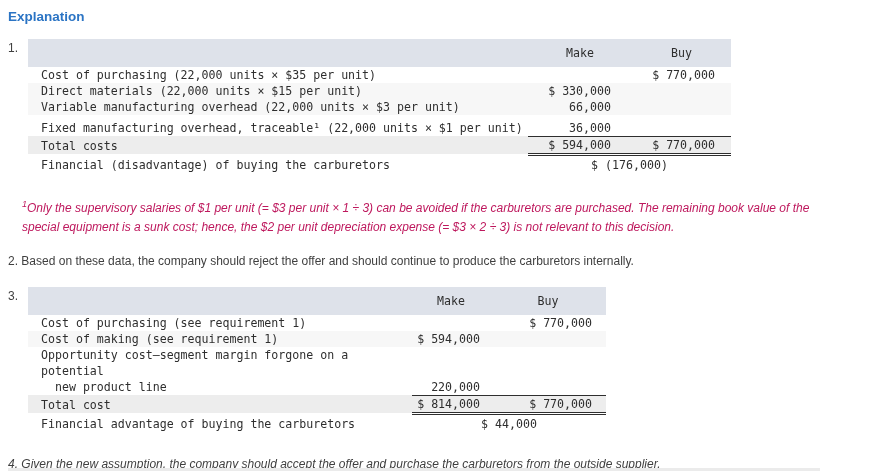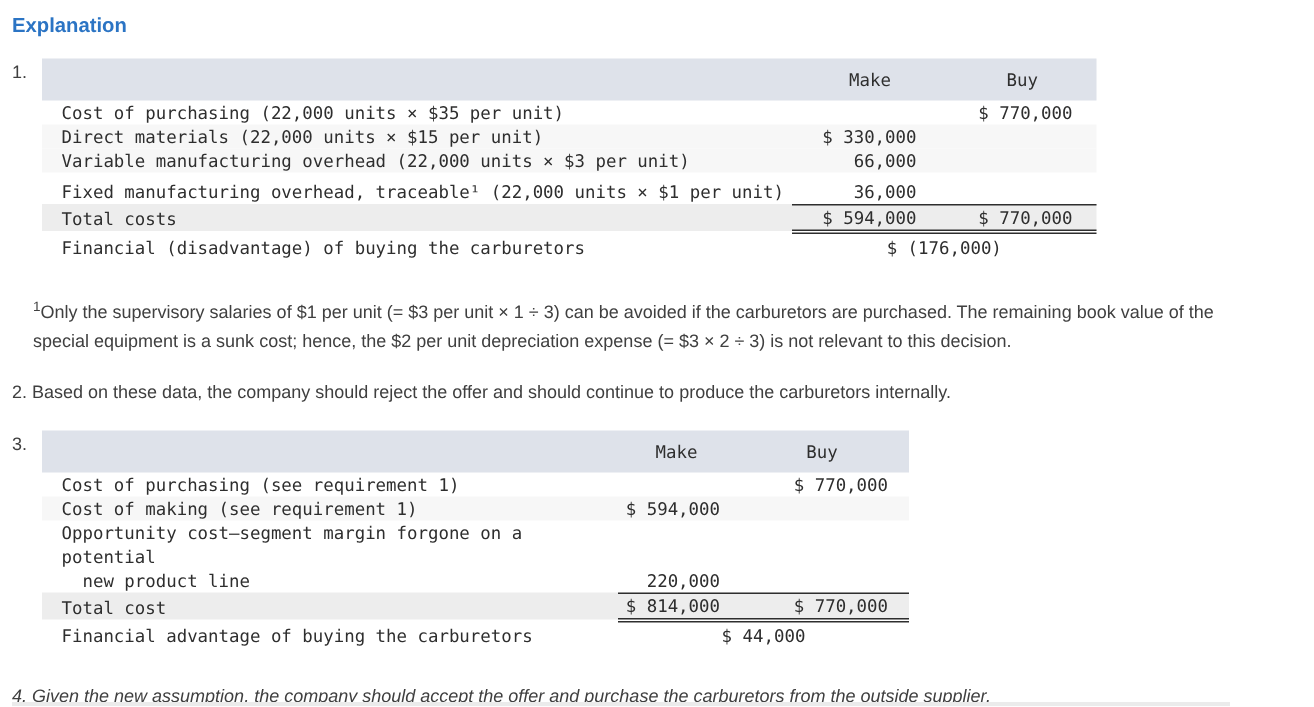--- a/index.html
+++ b/index.html
@@ -27,21 +27,21 @@
   .t3 td.make { padding-right:10px; } .t3 td.buy { padding-right:14px; }
 
   tr.r-gray td { background:#f7f7f7; }
   tr.total td { background:#ededed; height:18px; }
   tr.underline td.val { border-bottom:1px solid #2e2e2e; }
   tr.total td.val { border-bottom:3px double #2e2e2e; }
   tr.result td { height:19px; }
   tr.result td.center { text-align:center; }
   tr.suprow td { height:21px;margin-top:31px; }
 
-  .footnote { margin:22px 0 0 22px; width:808px; font-size:12px; line-height:19px; color:#404040; }
+  .footnote { margin:22px 0 0 22px; width:808px; font-size:12px; line-height:19px; color:#be185d;font-style:italic; }
   .footnote sup { font-size:9px; }
   .para { margin-left:8px; font-size:12px; color:#3f3f3f; }
   .p2 { margin-top:17px; }
   .p4 { margin-top:25px;font-style:italic; }
 
   .cutoff-bar { position:absolute; left:8px; top:468px; width:812px; height:3px; background:#ebebeb; }
 </style>
 </head>
 <body>
 

